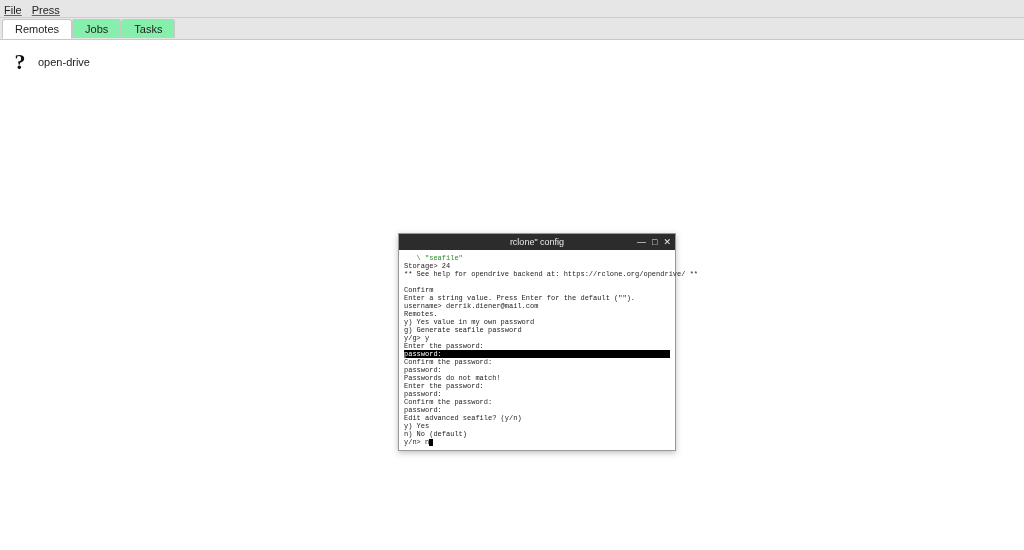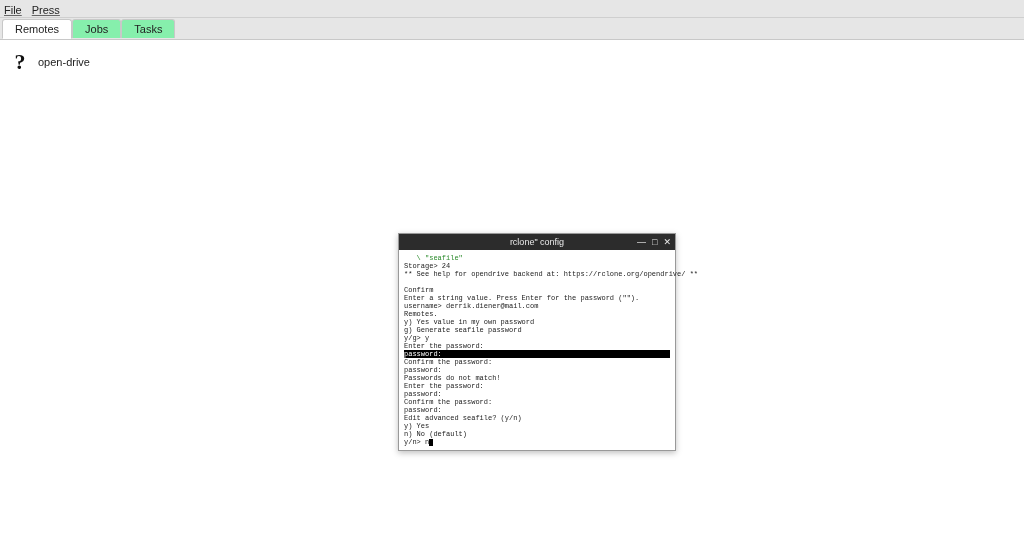--- a/index.html
+++ b/index.html
@@ -150,21 +150,21 @@
         <span>—</span>
         <span>□</span>
         <span>✕</span>
       </div>
     </div>
     <div class="term-body"><span class="green">   \ "seafile"</span>
 <span>Storage&gt; 24</span>
 <span>** See help for opendrive backend at: https://rclone.org/opendrive/ **</span>
 <span></span>
 <span>Confirm</span>
-<span>Enter a string value. Press Enter for the password ("").</span>
+<span>Enter a string value. Press Enter for the default ("").</span>
 <span>username&gt; derrik.diener@mail.com</span>
 <span>Remotes.</span>
 <span>y) Yes value in my own password</span>
 <span>g) Generate seafile password</span>
 <span>y/g&gt; y</span>
 <span>Enter the password:</span>
 <span class="hl">password:</span><span>Confirm the password:</span>
 <span>password:</span>
 <span>Passwords do not match!</span>
 <span>Enter the password:</span>

